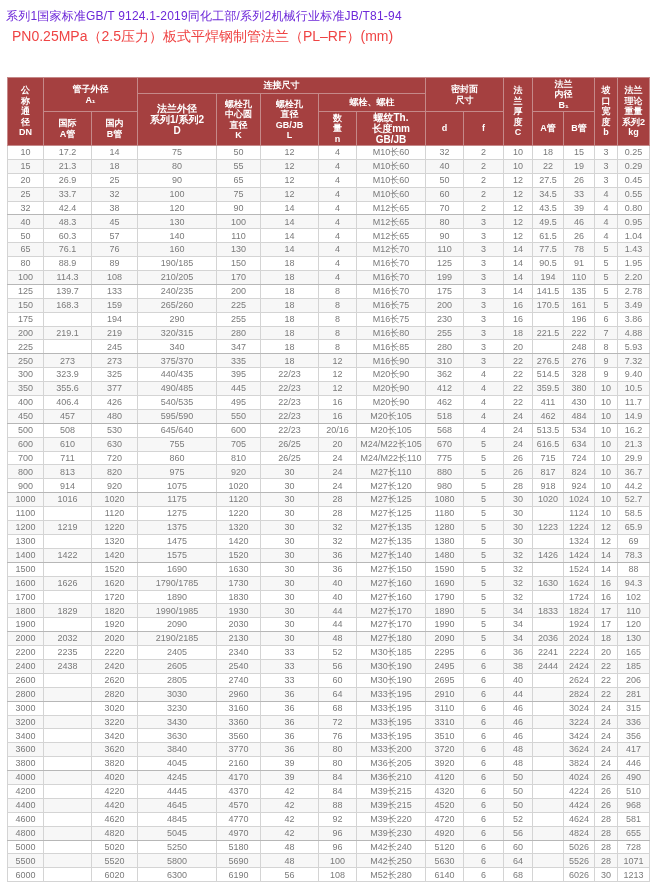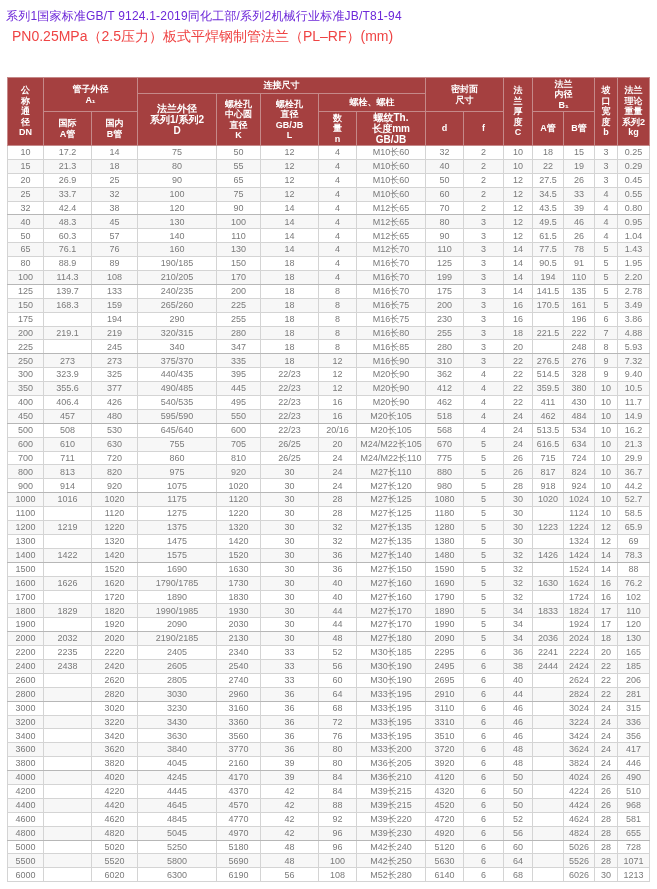--- a/index.html
+++ b/index.html
@@ -646,21 +646,21 @@
         <td>1730</td>
         <td>30</td>
         <td>40</td>
         <td>M27长160</td>
         <td>1690</td>
         <td>5</td>
         <td>32</td>
         <td>1630</td>
         <td>1624</td>
         <td>16</td>
-        <td>76.2</td>
+        <td>94.3</td>
       </tr>
       <tr>
         <td>1700</td>
         <td></td>
         <td>1720</td>
         <td>1890</td>
         <td>1830</td>
         <td>30</td>
         <td>40</td>
         <td>M27长160</td>

